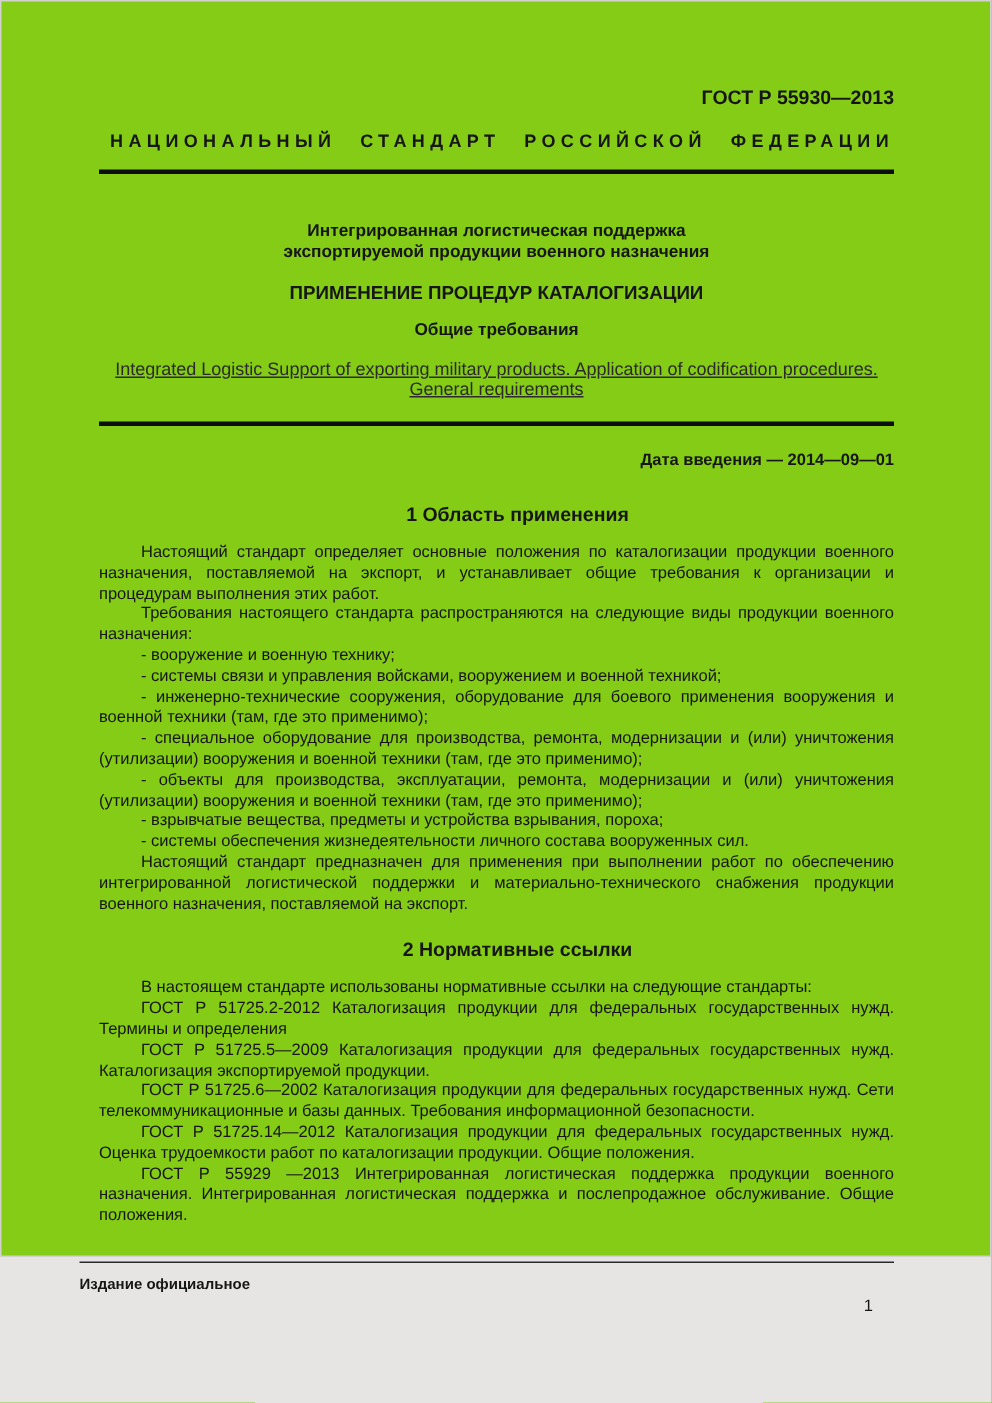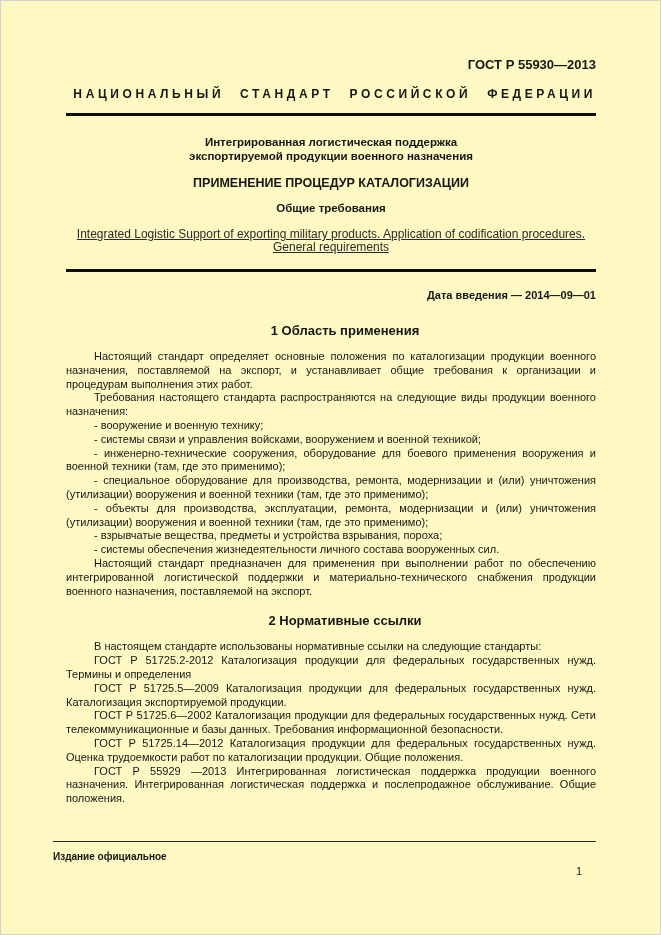--- a/index.html
+++ b/index.html
@@ -5,22 +5,22 @@
   html, body { margin:0; padding:0; }
   body {
     width:661px; height:935px;
     background:#e6e5e3;
     font-family:"Liberation Sans","DejaVu Sans",sans-serif;
     color:#161616;
     overflow:hidden;
   }
   .page {
     position:relative;
-    width:661px; height:935px;
-    background:#fef9c3;
+    width:661px; height:838px;
+    background:#84cc16;
     box-sizing:border-box;
     padding:56px 64px 0 65px;
     border:1px solid #d2d1cf;
   }
   .docnum {
     text-align:right;
     font-weight:700;
     font-size:13px;
     line-height:15px;
   }
@@ -32,21 +32,21 @@
     letter-spacing:3.6px;
     word-spacing:9px;
     white-space:nowrap;
   }
   .rule {
     height:3px;
     background:#0d0d0d;
     margin-top:12px;
   }
   .rule.mid { margin-top:16px; }
-  .titleblock { margin-top:19px; text-align:center; }
+  .titleblock { margin-top:31px; text-align:center; }
   .subject {
     font-weight:700;
     font-size:11.5px;
     line-height:14px;
   }
   .maintitle {
     margin-top:13px;
     font-weight:700;
     font-size:12.5px;
     line-height:14px;

